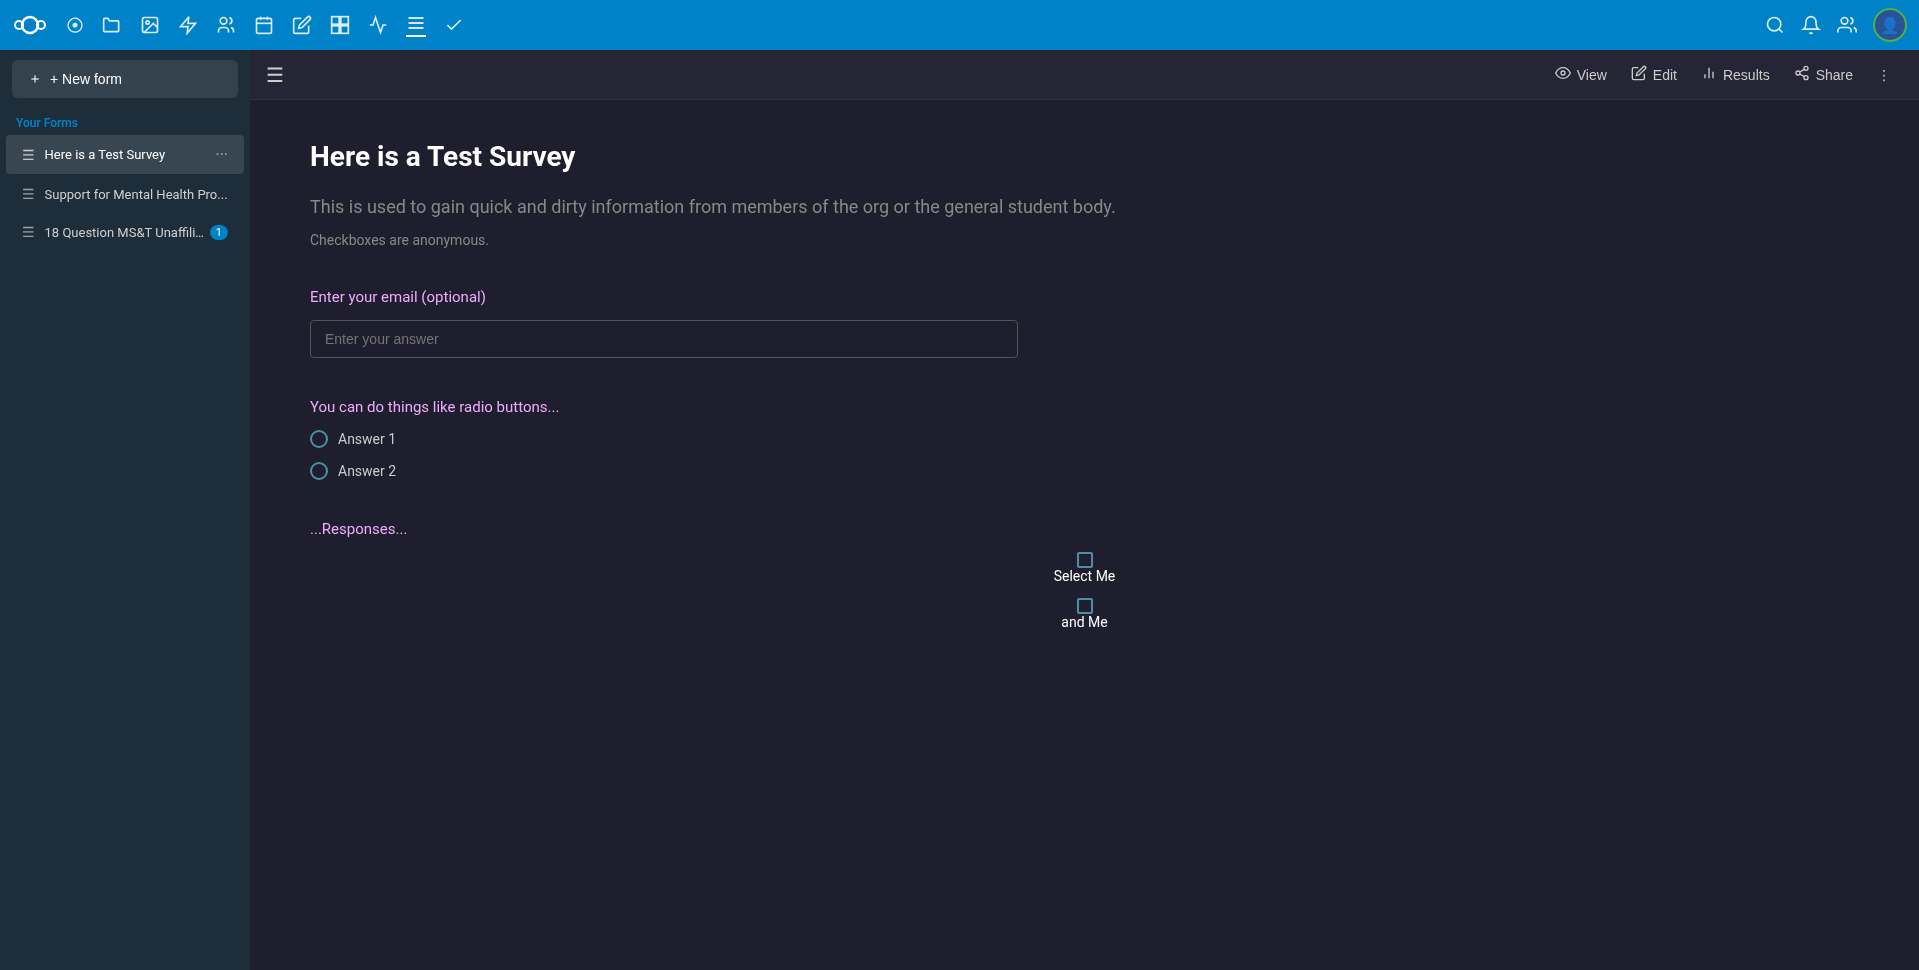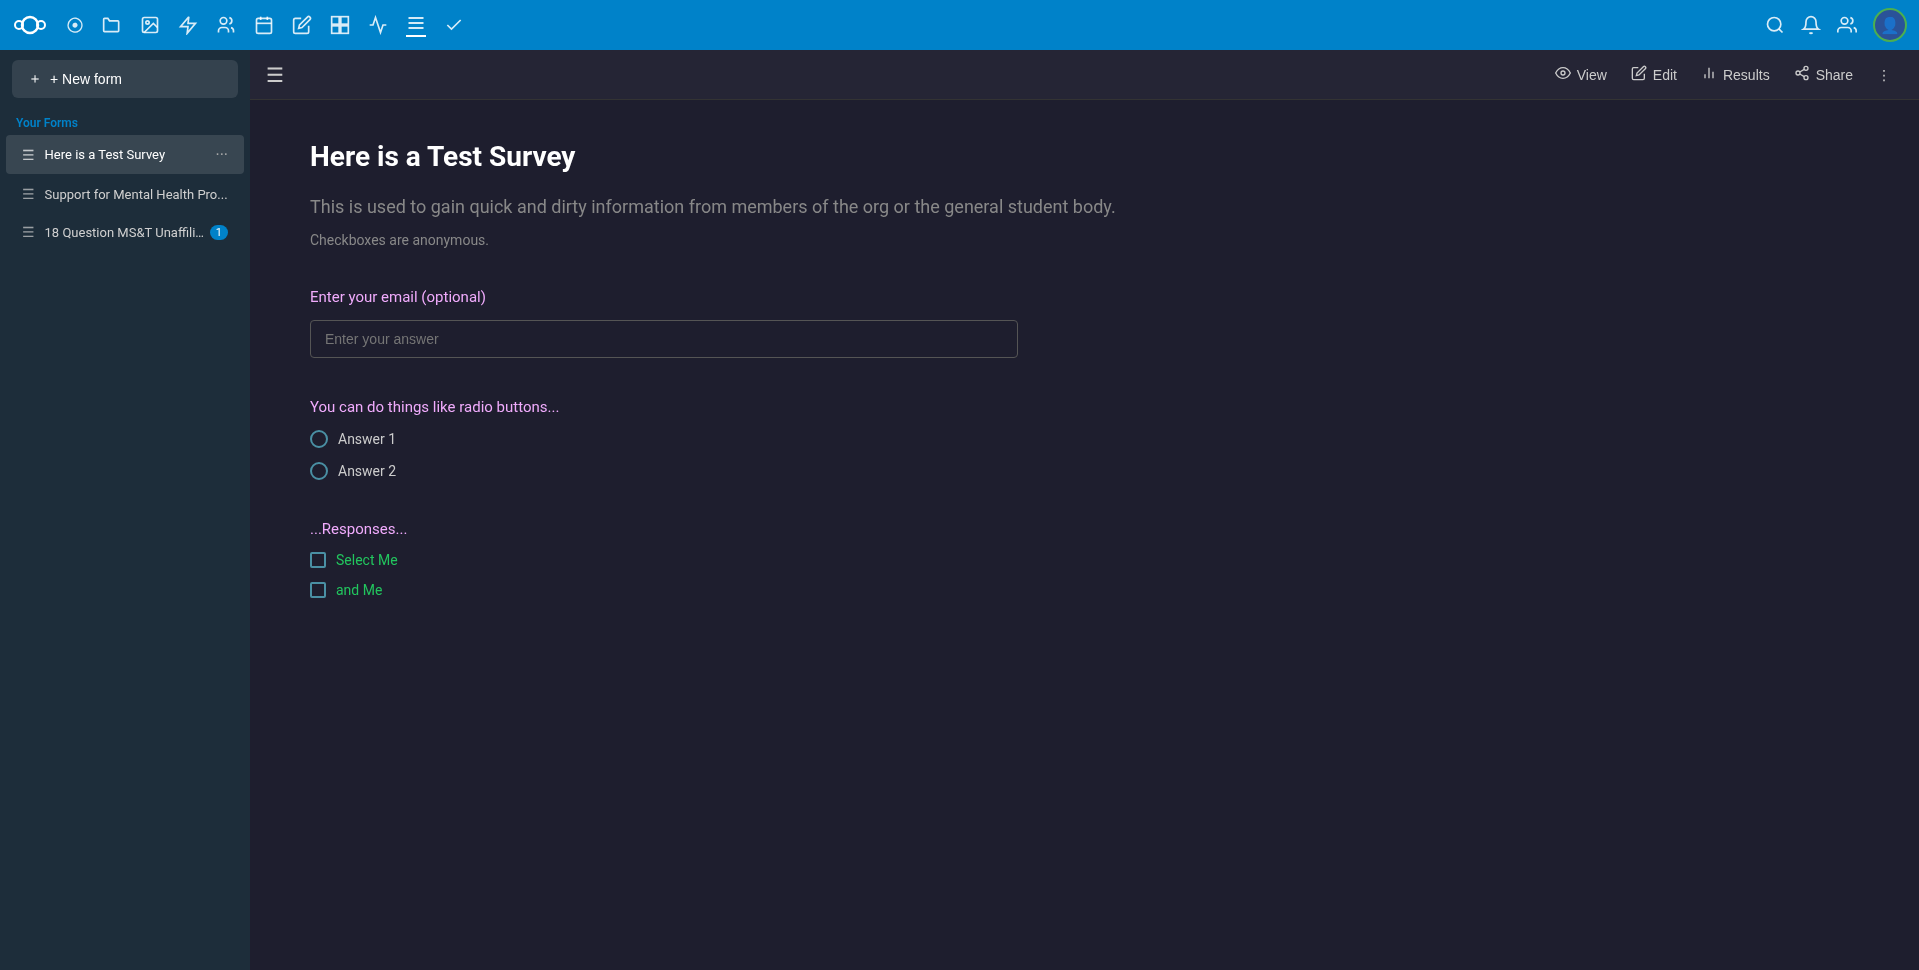--- a/index.html
+++ b/index.html
@@ -170,25 +170,25 @@
       height: 18px;
       border-radius: 50%;
       border: 2px solid #4a90a4;
       background: transparent;
       flex-shrink: 0;
       cursor: pointer;
     }
     .checkbox-option {
       display: flex;
       align-items: center;
-      gap: 10px;
       margin-bottom: 14px;
-      color: #22c55e;
-      font-size: 14px;
-      cursor: pointer;
+      color: #ffffff;
+      font-size: 14px;
+      cursor: pointer;
+      flex-direction: column;
     }
     .checkbox-square {
       width: 16px;
       height: 16px;
       border: 2px solid #4a90a4;
       background: transparent;
       flex-shrink: 0;
       cursor: pointer;
       border-radius: 2px;
     }

